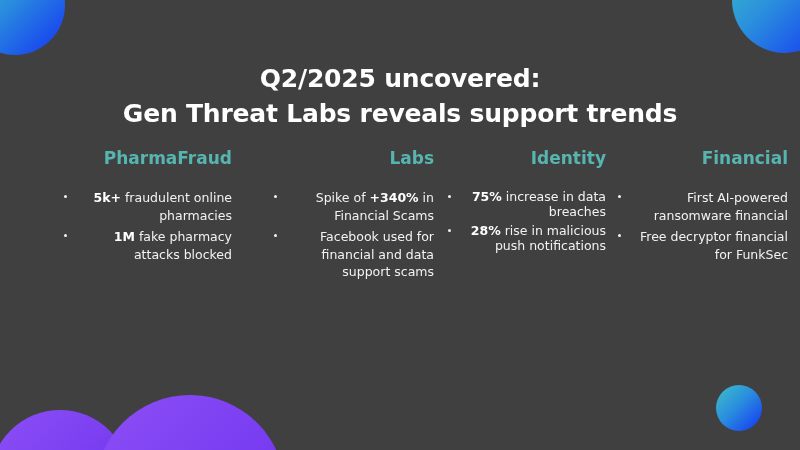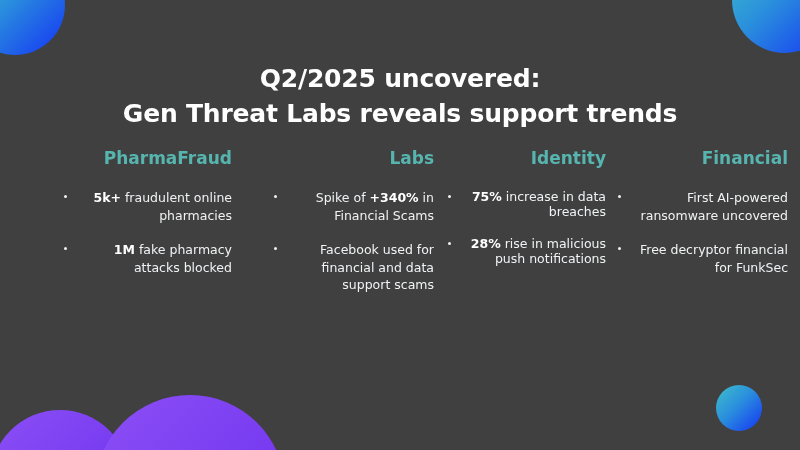--- a/index.html
+++ b/index.html
@@ -109,21 +109,21 @@
     white-space: nowrap;
   }
   .bullets {
     list-style: none;
     margin: 0;
     padding: 0;
   }
   .bullets li {
     position: relative;
     padding-left: 12px;
-    margin-bottom: 17px;
+    margin-bottom: 4px;
     color: #f0f2f4;
     font-size: 12.5px;
   }
   .bullets li:last-child {
     margin-bottom: 0;
   }
   .bullets li .dot {
     position: absolute;
     left: 0;
     top: 6px;
@@ -173,19 +173,19 @@
       <div class="col col-2">
         <div class="col-head">Identity</div>
         <ul class="bullets lh-tight">
           <li><span class="dot"></span><b>75%</b><span> increase in data breaches</span></li>
           <li><span class="dot"></span><b>28%</b><span> rise in malicious push notifications</span></li>
         </ul>
       </div>
       <div class="col col-3">
         <div class="col-head">Financial</div>
         <ul class="bullets lh-loose">
-          <li><span class="dot"></span><span>First AI-powered ransomware uncovered</span></li>
+          <li><span class="dot"></span><span>First AI-powered ransomware financial</span></li>
           <li><span class="dot"></span><span>Free decryptor financial for FunkSec</span></li>
         </ul>
       </div>
     </div>
 
 </div>
 
 </body></html>

